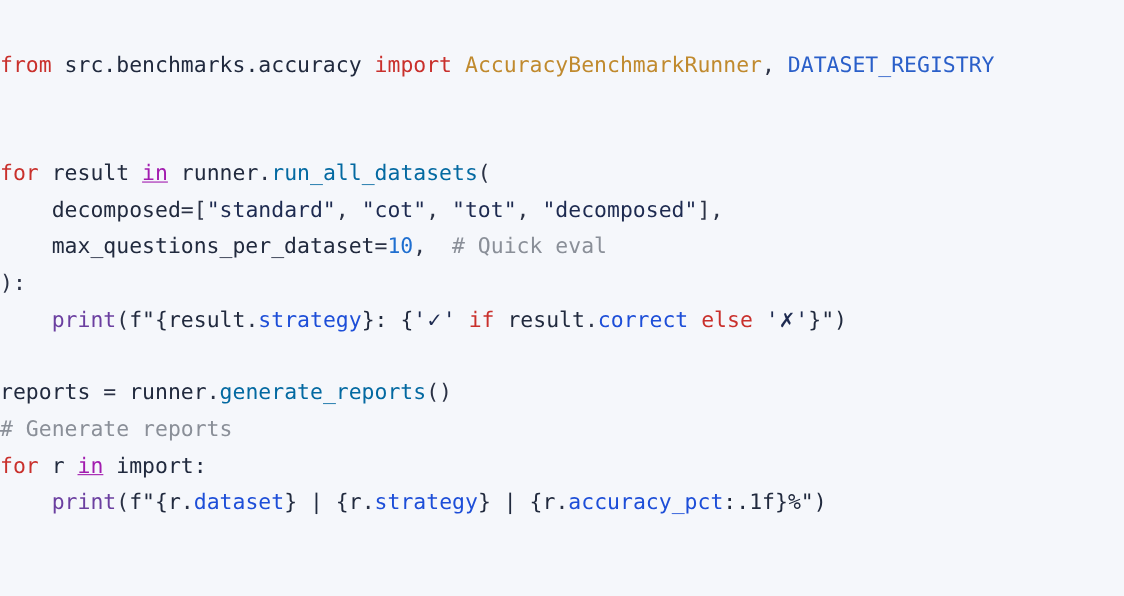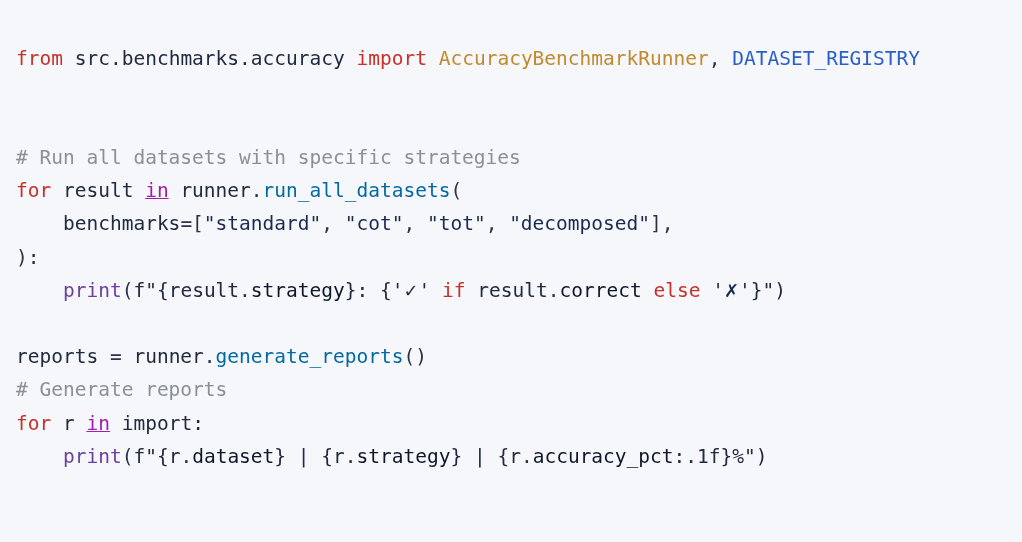--- a/index.html
+++ b/index.html
@@ -22,61 +22,61 @@
     padding: 22px 0 0 0;
     position: relative;
   }
 
   .code-lines {
     display: block;
     font-size: 19.5px;
     line-height: 33.2px;
     letter-spacing: 0px;
     white-space: pre;
-    padding-left: 16px;
+    padding-left: 0;
   }
 
   .ln {
     display: block;
     white-space: pre;
     height: 33.2px;
   }
   .ln.blank { height: 33.2px; }
 
   
   .tok-default  { color: #212a3e; }
   .tok-keyword  { color: #c9302c; }
   .tok-keyword2 { color: #a21caf; text-decoration: underline; }
   .tok-class    { color: #c08a2e; }
   .tok-const    { color: #2a5fc9; }
   .tok-fn       { color: #0369a1; }
   .tok-call     { color: #6b3fa0; }
-  .tok-attr     { color: #0f172a; }
+  .tok-attr     { color: #1d4ed8; }
   .tok-string   { color: #1d2a50; }
   .tok-number   { color: #1f6fd0; }
   .tok-comment  { color: #8a8f98; }
   .tok-punct    { color: #2b3245; }
   .tok-symbol   { color: #1d2a50; }
 
   .glyph-check, .glyph-cross {
     font-family: "DejaVu Sans", sans-serif;
     font-size: 18px;
   }
   .glyph-cross { font-style: italic; }
 </style>
 </head>
 <body>
 
 <div id="code-block">
   <pre class="code-lines"><span class="ln"><span class="tok-keyword">from</span><span class="tok-default"> </span><span class="tok-default">src.benchmarks.accuracy</span><span class="tok-default"> </span><span class="tok-keyword">import</span><span class="tok-default"> </span><span class="tok-class">AccuracyBenchmarkRunner</span><span class="tok-punct">, </span><span class="tok-const">DATASET_REGISTRY</span>
 </span><span class="ln blank">
 </span><span class="ln blank">
-</span><span class="ln"><span class="tok-comment"># Run all datasets with specific strategies</span>
 </span><span class="ln"><span class="tok-keyword">for</span><span class="tok-default"> result </span><span class="tok-keyword2">in</span><span class="tok-default"> runner</span><span class="tok-punct">.</span><span class="tok-fn">run_all_datasets</span><span class="tok-punct">(</span>
-</span><span class="ln"><span class="tok-default">    benchmarks</span><span class="tok-punct">=[</span><span class="tok-string">"standard"</span><span class="tok-punct">, </span><span class="tok-string">"cot"</span><span class="tok-punct">, </span><span class="tok-string">"tot"</span><span class="tok-punct">, </span><span class="tok-string">"decomposed"</span><span class="tok-punct">],</span>
+</span><span class="ln"><span class="tok-default">    decomposed</span><span class="tok-punct">=[</span><span class="tok-string">"standard"</span><span class="tok-punct">, </span><span class="tok-string">"cot"</span><span class="tok-punct">, </span><span class="tok-string">"tot"</span><span class="tok-punct">, </span><span class="tok-string">"decomposed"</span><span class="tok-punct">],</span>
+</span><span class="ln"><span class="tok-default">    max_questions_per_dataset</span><span class="tok-punct">=</span><span class="tok-number">10</span><span class="tok-punct">,  </span><span class="tok-comment"># Quick eval</span>
 </span><span class="ln"><span class="tok-punct">):</span>
 </span><span class="ln"><span class="tok-default">    </span><span class="tok-call">print</span><span class="tok-punct">(</span><span class="tok-default">f"{</span><span class="tok-default">result</span><span class="tok-punct">.</span><span class="tok-attr">strategy</span><span class="tok-default">}: {</span><span class="tok-symbol">'<span class="glyph-check">✓</span>'</span><span class="tok-default"> </span><span class="tok-keyword">if</span><span class="tok-default"> result</span><span class="tok-punct">.</span><span class="tok-attr">correct</span><span class="tok-default"> </span><span class="tok-keyword">else</span><span class="tok-default"> </span><span class="tok-symbol">'<span class="glyph-cross">✗</span>'</span><span class="tok-default">}")</span>
 </span><span class="ln blank">
 </span><span class="ln"><span class="tok-default">reports </span><span class="tok-punct">=</span><span class="tok-default"> runner</span><span class="tok-punct">.</span><span class="tok-fn">generate_reports</span><span class="tok-punct">()</span>
 </span><span class="ln"><span class="tok-comment"># Generate reports</span>
 </span><span class="ln"><span class="tok-keyword">for</span><span class="tok-default"> r </span><span class="tok-keyword2">in</span><span class="tok-default"> import:</span>
 </span><span class="ln"><span class="tok-default">    </span><span class="tok-call">print</span><span class="tok-punct">(</span><span class="tok-default">f"{</span><span class="tok-default">r</span><span class="tok-punct">.</span><span class="tok-attr">dataset</span><span class="tok-default">} | {</span><span class="tok-default">r</span><span class="tok-punct">.</span><span class="tok-attr">strategy</span><span class="tok-default">} | {</span><span class="tok-default">r</span><span class="tok-punct">.</span><span class="tok-attr">accuracy_pct</span><span class="tok-default">:.1f}%")</span>
 </span></pre>
 </div>
 

